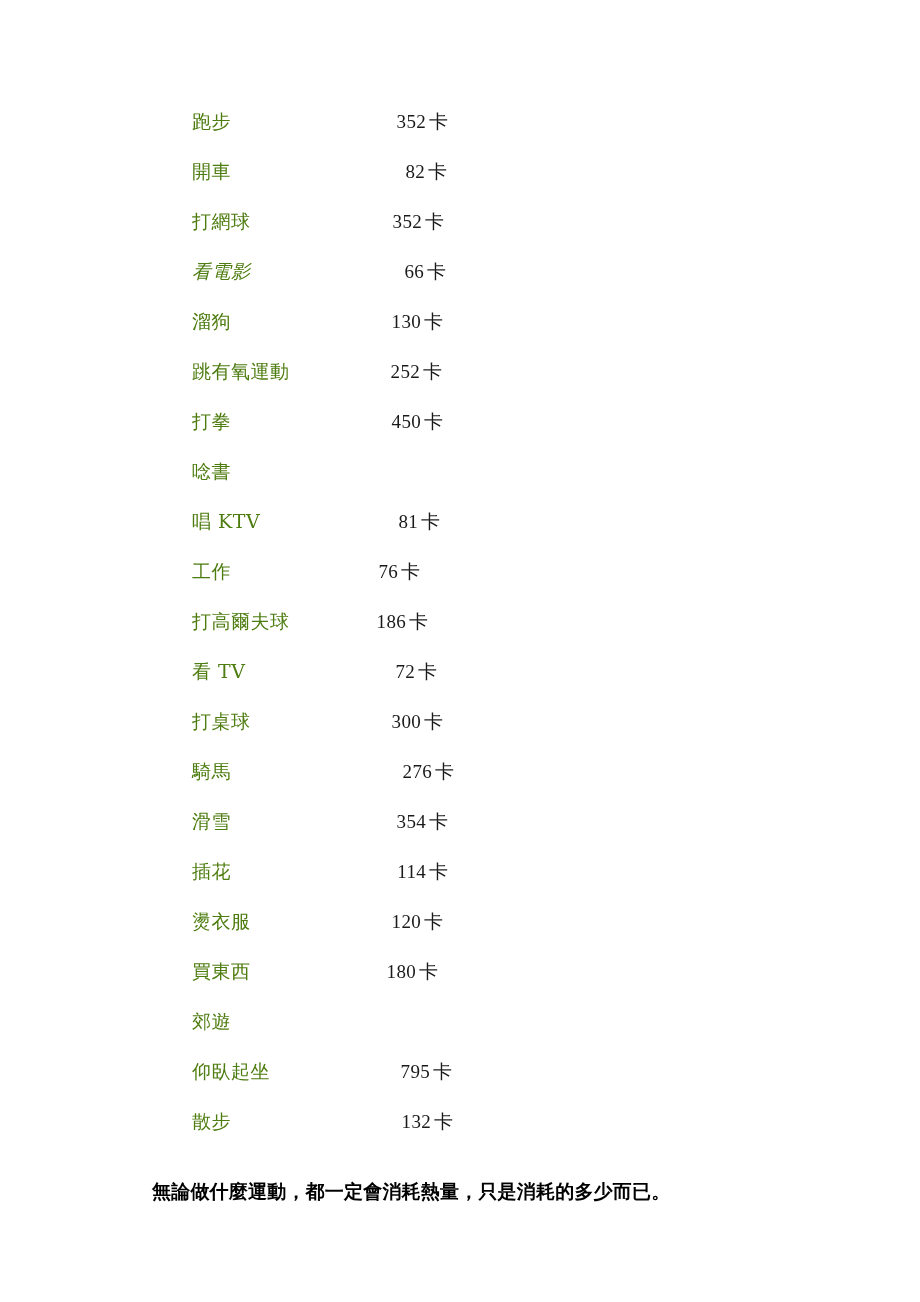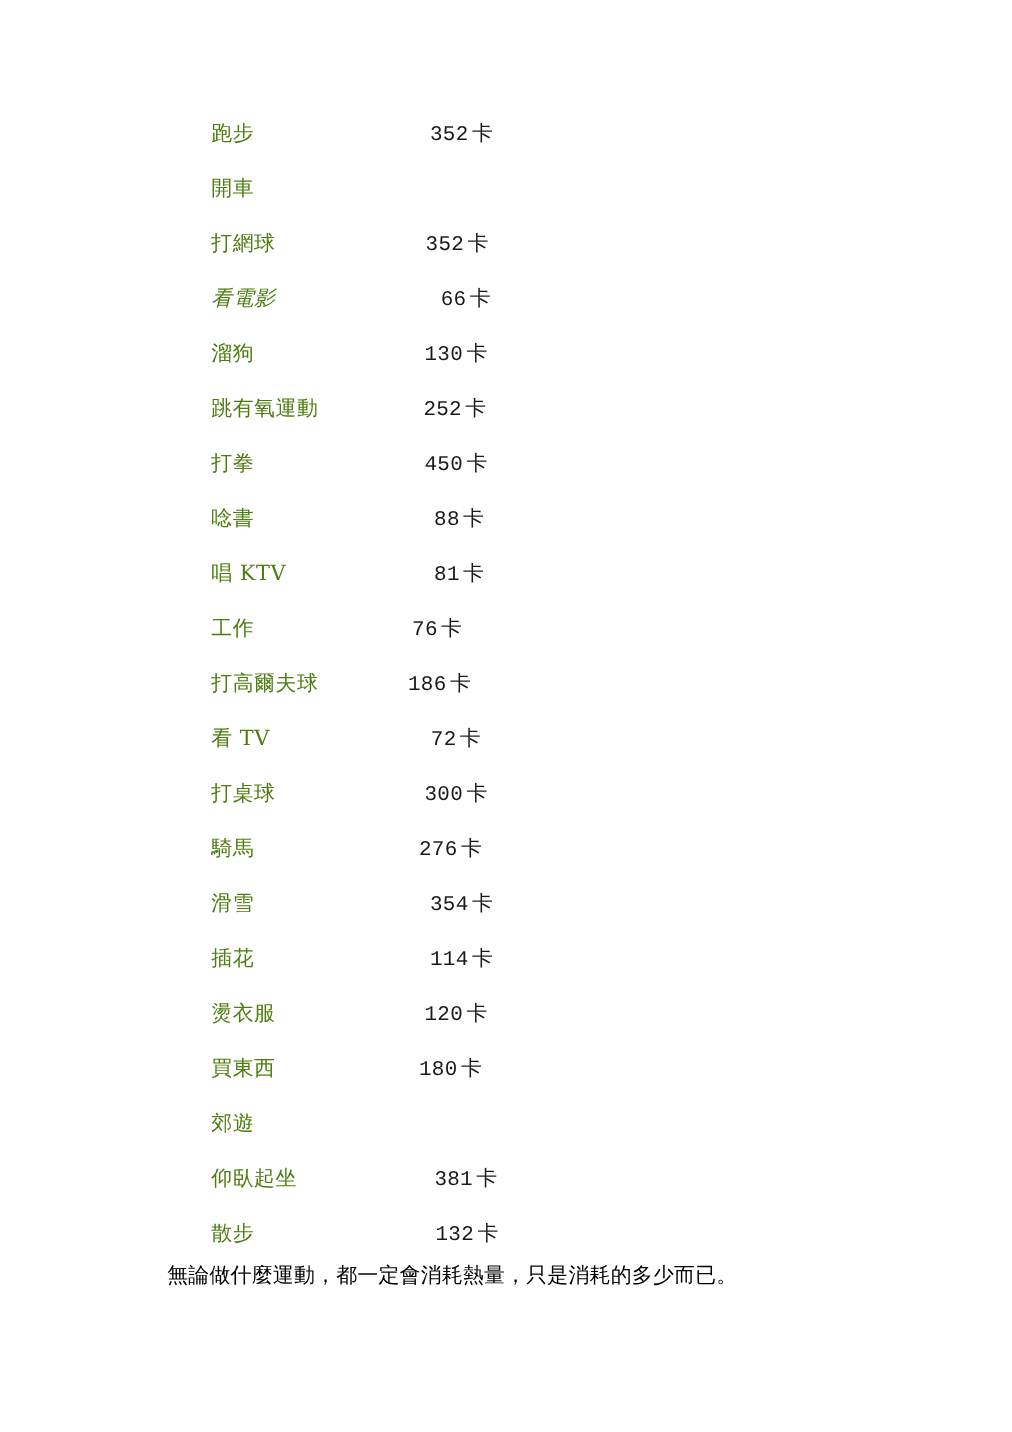--- a/index.html
+++ b/index.html
@@ -56,55 +56,56 @@
     top: 0;
     font-family: "DejaVu Serif", "Liberation Serif", serif;
     font-size: 19px;
     line-height: 26px;
     white-space: pre;
     text-align: right;
     color: #1a1a1a;
   }
 
   .activity-number {
-    font-family: Liberation Mono, monospace;
+    font-family: Liberation Serif, serif;
     letter-spacing: 0.3px;
   }
 
   .activity-unit {
     margin-left: 3px;
   }
 
   
   .footer-note {
     position: absolute;
     left: 152px;
-    top: 1145px;
+    top: 1177px;
     width: 640px;
     font-family: "DejaVu Sans", "Liberation Sans", sans-serif;
-    font-weight: normal;
+    font-weight: bold;
     font-size: 19px;
     line-height: 28px;
     letter-spacing: 0.2px;
     color: #000000;
     white-space: pre;
   }
 </style>
 </head>
 <body>
 
 <div class="page">
 
   <div class="activity-list">
       <div class="activity-row" style="top: 108px;">
         <span class="activity-label" style="left: 192px;">跑步</span>
         <span class="activity-value" style="left: 0px; width: 448px;"><span class="activity-number">352</span><span class="activity-unit">卡</span></span>
       </div>
       <div class="activity-row" style="top: 158px;">
         <span class="activity-label" style="left: 192px;">開車</span>
+        <span class="activity-value" style="left: 0px; width: 447px;"><span class="activity-number">82</span><span class="activity-unit">卡</span></span>
       </div>
       <div class="activity-row" style="top: 208px;">
         <span class="activity-label" style="left: 192px;">打網球</span>
         <span class="activity-value" style="left: 0px; width: 444px;"><span class="activity-number">352</span><span class="activity-unit">卡</span></span>
       </div>
       <div class="activity-row" style="top: 258px;">
         <span class="activity-label" style="left: 192px; font-style: italic;">看電影</span>
         <span class="activity-value" style="left: 0px; width: 446px;"><span class="activity-number">66</span><span class="activity-unit">卡</span></span>
       </div>
       <div class="activity-row" style="top: 308px;">
@@ -114,21 +115,20 @@
       <div class="activity-row" style="top: 358px; padding-left: 24px;">
         <span class="activity-label" style="left: 192px;">跳有氧運動</span>
         <span class="activity-value" style="left: 0px; width: 442px;"><span class="activity-number">252</span><span class="activity-unit">卡</span></span>
       </div>
       <div class="activity-row" style="top: 408px;">
         <span class="activity-label" style="left: 192px;">打拳</span>
         <span class="activity-value" style="left: 0px; width: 443px;"><span class="activity-number">450</span><span class="activity-unit">卡</span></span>
       </div>
       <div class="activity-row" style="top: 458px;">
         <span class="activity-label" style="left: 192px;">唸書</span>
-        <span class="activity-value" style="left: 0px; width: 440px;"><span class="activity-number">88</span><span class="activity-unit">卡</span></span>
       </div>
       <div class="activity-row" style="top: 508px; padding-left: 27px;">
         <span class="activity-label" style="left: 192px;">唱 KTV</span>
         <span class="activity-value" style="left: 0px; width: 440px;"><span class="activity-number">81</span><span class="activity-unit">卡</span></span>
       </div>
       <div class="activity-row" style="top: 558px;">
         <span class="activity-label" style="left: 192px;">工作</span>
         <span class="activity-value" style="left: 0px; width: 420px;"><span class="activity-number">76</span><span class="activity-unit">卡</span></span>
       </div>
       <div class="activity-row" style="top: 608px;">
@@ -138,21 +138,21 @@
       <div class="activity-row" style="top: 658px;">
         <span class="activity-label" style="left: 192px;">看 TV</span>
         <span class="activity-value" style="left: 0px; width: 437px;"><span class="activity-number">72</span><span class="activity-unit">卡</span></span>
       </div>
       <div class="activity-row" style="top: 708px;">
         <span class="activity-label" style="left: 192px;">打桌球</span>
         <span class="activity-value" style="left: 0px; width: 443px;"><span class="activity-number">300</span><span class="activity-unit">卡</span></span>
       </div>
       <div class="activity-row" style="top: 758px;">
         <span class="activity-label" style="left: 192px;">騎馬</span>
-        <span class="activity-value" style="left: 0px; width: 438px;"><span class="activity-number">276</span><span class="activity-unit">卡</span></span>
+        <span class="activity-value" style="left: 16px; width: 438px;"><span class="activity-number">276</span><span class="activity-unit">卡</span></span>
       </div>
       <div class="activity-row" style="top: 808px;">
         <span class="activity-label" style="left: 192px;">滑雪</span>
         <span class="activity-value" style="left: 0px; width: 448px;"><span class="activity-number">354</span><span class="activity-unit">卡</span></span>
       </div>
       <div class="activity-row" style="top: 858px;">
         <span class="activity-label" style="left: 192px;">插花</span>
         <span class="activity-value" style="left: 0px; width: 448px;"><span class="activity-number">114</span><span class="activity-unit">卡</span></span>
       </div>
       <div class="activity-row" style="top: 908px;">
@@ -161,21 +161,21 @@
       </div>
       <div class="activity-row" style="top: 958px;">
         <span class="activity-label" style="left: 192px;">買東西</span>
         <span class="activity-value" style="left: 0px; width: 438px;"><span class="activity-number">180</span><span class="activity-unit">卡</span></span>
       </div>
       <div class="activity-row" style="top: 1008px;">
         <span class="activity-label" style="left: 192px;">郊遊</span>
       </div>
       <div class="activity-row" style="top: 1058px; padding-left: 47px;">
         <span class="activity-label" style="left: 192px;">仰臥起坐</span>
-        <span class="activity-value" style="left: 0px; width: 452px;"><span class="activity-number">381</span><span class="activity-unit">卡</span></span>
+        <span class="activity-value" style="left: 0px; width: 452px;"><span class="activity-number">795</span><span class="activity-unit">卡</span></span>
       </div>
       <div class="activity-row" style="top: 1108px;">
         <span class="activity-label" style="left: 192px;">散步</span>
         <span class="activity-value" style="left: 0px; width: 453px;"><span class="activity-number">132</span><span class="activity-unit">卡</span></span>
       </div>
     </div>
 
   <div class="footer-note">無論做什麼運動，都一定會消耗熱量，只是消耗的多少而已。</div>
 
 </div>

